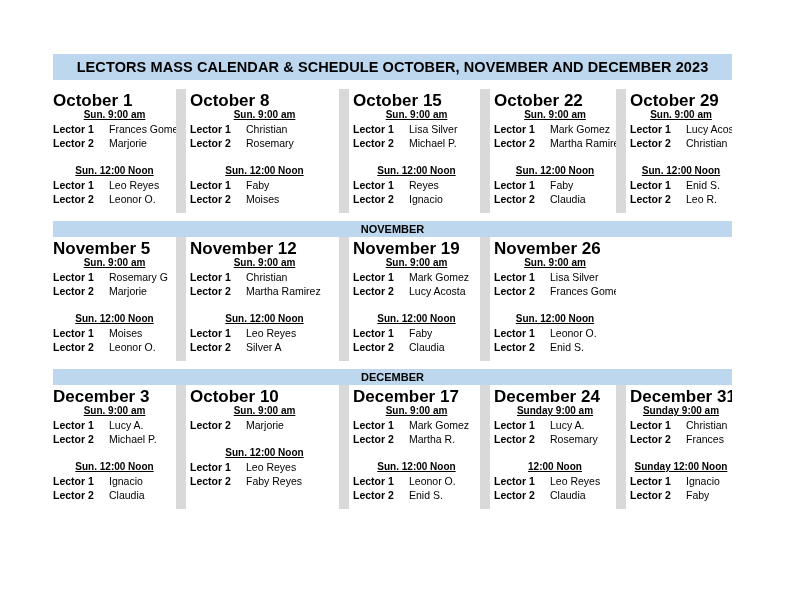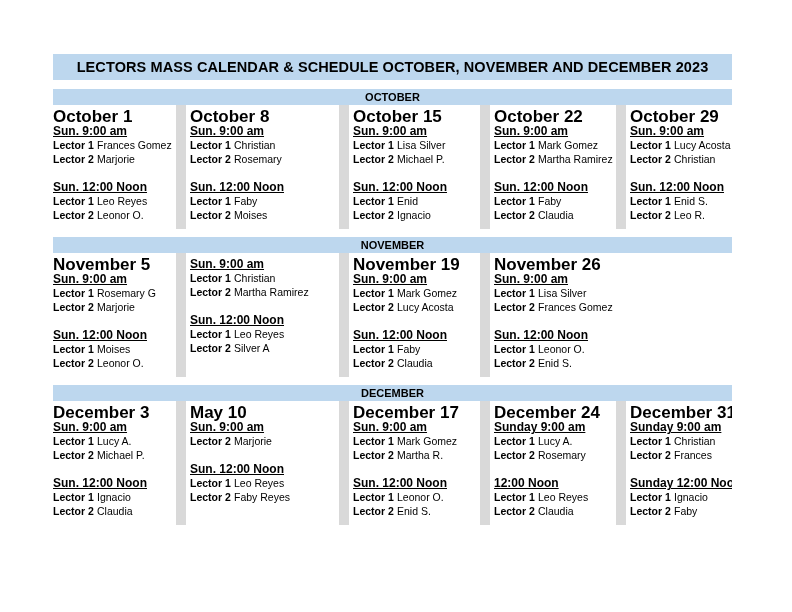--- a/index.html
+++ b/index.html
@@ -58,44 +58,44 @@
     padding-left: 4px;
   }
   .date {
     font-weight: bold;
     font-size: 17px;
     line-height: 15px;
   }
   .time {
     font-weight: bold;
     text-decoration: underline;
-    font-size: 12px;
+    font-size: 10px;
     line-height: 14px;
+    text-align: center;
   }
   .lrow {
     font-size: 10.5px;
     line-height: 14px;
   }
   .lbl {
     font-weight: bold;
     display: inline-block;
-    width: 44px;
+    width: 56px;
   }
   .gap { height: 14px; }
 </style>
 </head>
 <body>
 
 <div class="page">
   <div class="content">
 
     <div class="title-bar">LECTORS MASS CALENDAR &amp; SCHEDULE OCTOBER, NOVEMBER AND DECEMBER 2023</div>
 
     <div class="section">
-      <div class="section-header">OCTOBER</div>
       <div class="columns-row">
           <div class="col">
             <div class="date">October 1</div>
             <div class="time">Sun. 9:00 am</div>
             <div class="lrow"><span class="lbl">Lector 1</span><span class="nm">Frances Gomez</span></div>
             <div class="lrow"><span class="lbl">Lector 2</span><span class="nm">Marjorie</span></div>
             <div class="gap"></div>
             <div class="time">Sun. 12:00 Noon</div>
             <div class="lrow"><span class="lbl">Lector 1</span><span class="nm">Leo Reyes</span></div>
             <div class="lrow"><span class="lbl">Lector 2</span><span class="nm">Leonor O.</span></div>
@@ -110,21 +110,21 @@
             <div class="lrow"><span class="lbl">Lector 1</span><span class="nm">Faby</span></div>
             <div class="lrow"><span class="lbl">Lector 2</span><span class="nm">Moises</span></div>
           </div>
           <div class="col barred">
             <div class="date">October 15</div>
             <div class="time">Sun. 9:00 am</div>
             <div class="lrow"><span class="lbl">Lector 1</span><span class="nm">Lisa Silver</span></div>
             <div class="lrow"><span class="lbl">Lector 2</span><span class="nm">Michael P.</span></div>
             <div class="gap"></div>
             <div class="time">Sun. 12:00 Noon</div>
-            <div class="lrow"><span class="lbl">Lector 1</span><span class="nm">Enid</span></div>
+            <div class="lrow"><span class="lbl">Lector 1</span><span class="nm">Reyes</span></div>
             <div class="lrow"><span class="lbl">Lector 2</span><span class="nm">Ignacio</span></div>
           </div>
           <div class="col barred">
             <div class="date">October 22</div>
             <div class="time">Sun. 9:00 am</div>
             <div class="lrow"><span class="lbl">Lector 1</span><span class="nm">Mark Gomez</span></div>
             <div class="lrow"><span class="lbl">Lector 2</span><span class="nm">Martha Ramirez</span></div>
             <div class="gap"></div>
             <div class="time">Sun. 12:00 Noon</div>
             <div class="lrow"><span class="lbl">Lector 1</span><span class="nm">Faby</span></div>
@@ -150,20 +150,21 @@
             <div class="date">November 5</div>
             <div class="time">Sun. 9:00 am</div>
             <div class="lrow"><span class="lbl">Lector 1</span><span class="nm">Rosemary G</span></div>
             <div class="lrow"><span class="lbl">Lector 2</span><span class="nm">Marjorie</span></div>
             <div class="gap"></div>
             <div class="time">Sun. 12:00 Noon</div>
             <div class="lrow"><span class="lbl">Lector 1</span><span class="nm">Moises</span></div>
             <div class="lrow"><span class="lbl">Lector 2</span><span class="nm">Leonor O.</span></div>
           </div>
           <div class="col barred">
+            <div class="date">November 12</div>
             <div class="time">Sun. 9:00 am</div>
             <div class="lrow"><span class="lbl">Lector 1</span><span class="nm">Christian</span></div>
             <div class="lrow"><span class="lbl">Lector 2</span><span class="nm">Martha Ramirez</span></div>
             <div class="gap"></div>
             <div class="time">Sun. 12:00 Noon</div>
             <div class="lrow"><span class="lbl">Lector 1</span><span class="nm">Leo Reyes</span></div>
             <div class="lrow"><span class="lbl">Lector 2</span><span class="nm">Silver A</span></div>
           </div>
           <div class="col barred">
             <div class="date">November 19</div>
@@ -195,21 +196,21 @@
             <div class="date">December 3</div>
             <div class="time">Sun. 9:00 am</div>
             <div class="lrow"><span class="lbl">Lector 1</span><span class="nm">Lucy A.</span></div>
             <div class="lrow"><span class="lbl">Lector 2</span><span class="nm">Michael P.</span></div>
             <div class="gap"></div>
             <div class="time">Sun. 12:00 Noon</div>
             <div class="lrow"><span class="lbl">Lector 1</span><span class="nm">Ignacio</span></div>
             <div class="lrow"><span class="lbl">Lector 2</span><span class="nm">Claudia</span></div>
           </div>
           <div class="col barred">
-            <div class="date">May 10</div>
+            <div class="date">October 10</div>
             <div class="time">Sun. 9:00 am</div>
             <div class="lrow"><span class="lbl">Lector 2</span><span class="nm">Marjorie</span></div>
             <div class="gap"></div>
             <div class="time">Sun. 12:00 Noon</div>
             <div class="lrow"><span class="lbl">Lector 1</span><span class="nm">Leo Reyes</span></div>
             <div class="lrow"><span class="lbl">Lector 2</span><span class="nm">Faby Reyes</span></div>
           </div>
           <div class="col barred">
             <div class="date">December 17</div>
             <div class="time">Sun. 9:00 am</div>

